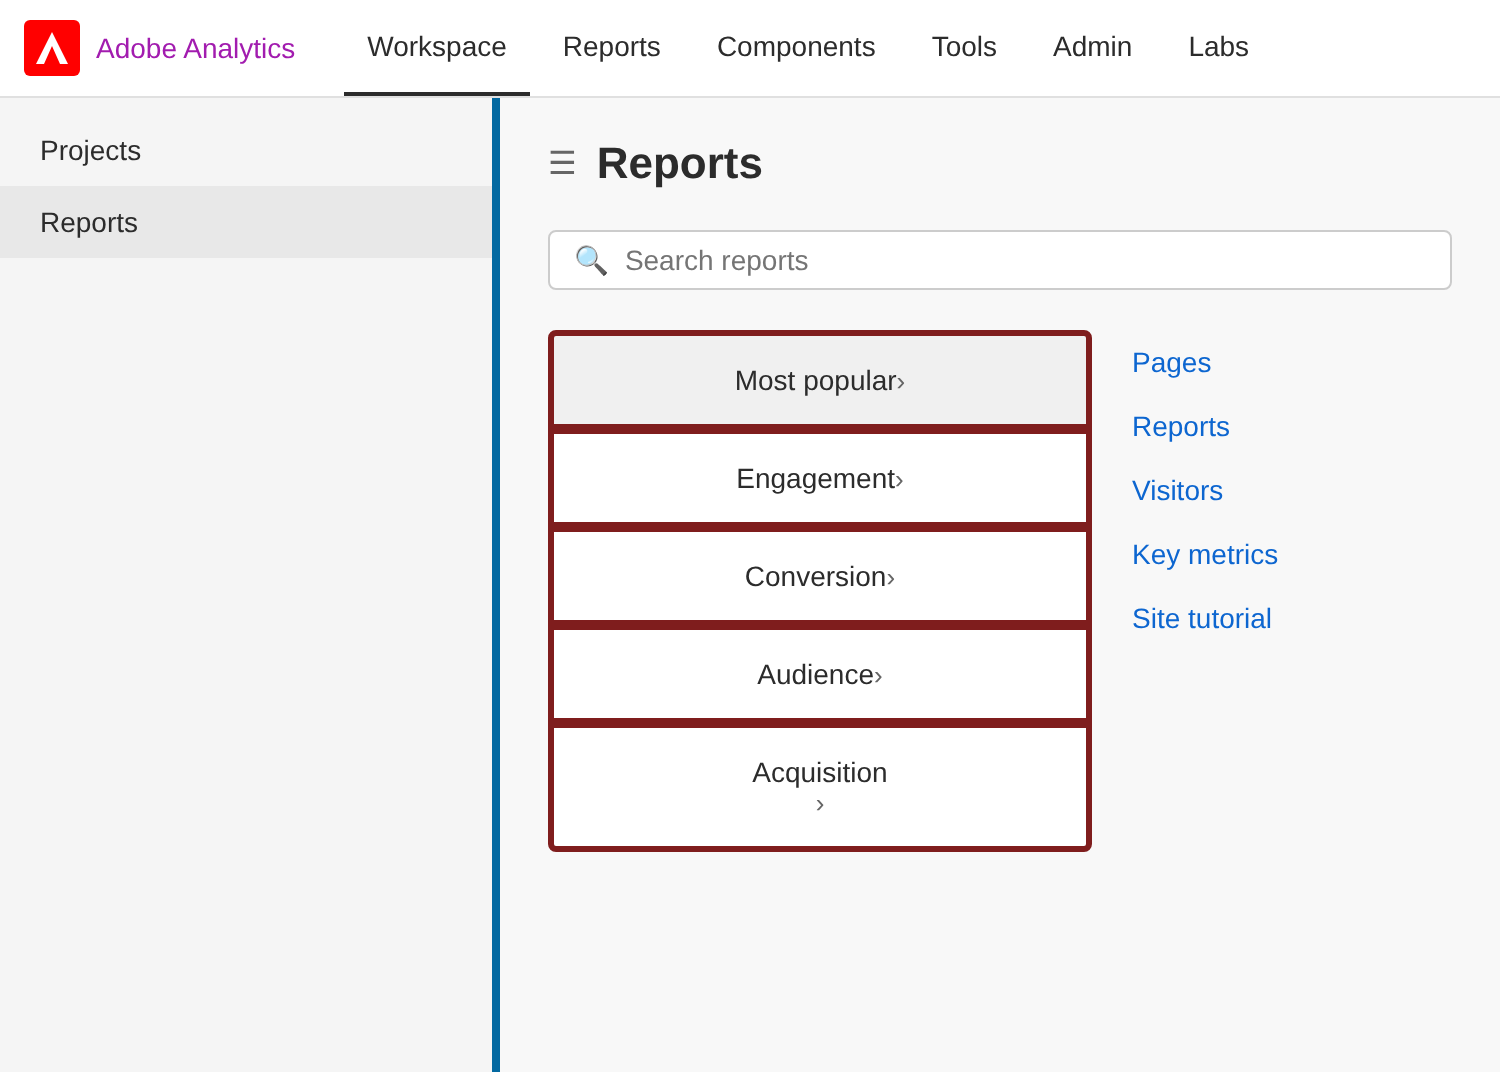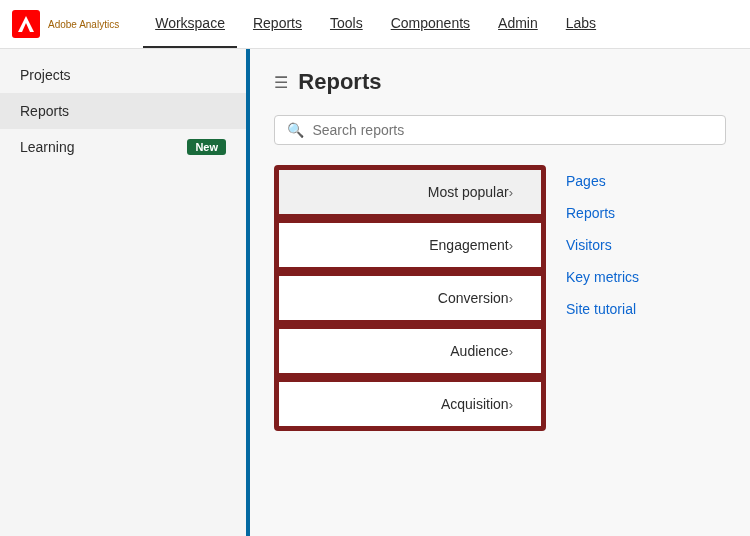--- a/index.html
+++ b/index.html
@@ -18,30 +18,29 @@
       display: flex;
       align-items: center;
       gap: 8px;
       margin-right: 24px;
     }
     .logo-icon {
       width: 28px;
       height: 28px;
     }
     .logo-text {
-      font-size: 10px;
-      font-weight: 500;
-      color: #a16207;
+      font-size: 14px;
+      font-weight: 500;
+      color: #a21caf;
     }
     .nav-items {
       display: flex;
       align-items: flex-end;
       gap: 4px;
       height: 100%;
-      text-decoration: underline;
     }
     .nav-item {
       padding: 0 12px;
       height: 100%;
       display: flex;
       align-items: center;
       font-size: 14px;
       color: #2c2c2c;
       cursor: pointer;
       border-bottom: 2px solid transparent;
@@ -148,31 +147,31 @@
     }
     .right-col {
       width: 160px;
       min-width: 140px;
     }
 
     
     .category-item {
       display: flex;
       align-items: center;
-      justify-content: flex-end;
+      justify-content: center;
       padding: 14px 28px;
       background: #fff;
-      border: 5px solid #7f1d1d;
+      border: 3px solid #7f1d1d;
       margin-bottom: -1px;
       cursor: pointer;
       font-size: 14px;
       color: #2c2c2c;
     }
     .category-item:first-child { border-radius: 4px 4px 0 0; }
-    .category-item:last-child { border-radius: 0 0 4px 4px; margin-bottom: 4px; }
+    .category-item:last-child { border-radius: 0 0 4px 4px; margin-bottom: 4px; flex-direction: column; }
     .category-item.active {
       background: #f0f0f0;
       font-weight: 500;
     }
     .chevron-right {
       color: #666;
       font-size: 13px;
     }
 
     
@@ -192,39 +191,35 @@
   <div class="logo-area">
     <svg class="logo-icon" viewBox="0 0 28 28" xmlns="http://www.w3.org/2000/svg">
       <rect width="28" height="28" rx="3" fill="#FF0000"></rect>
       <polygon points="6,22 14,6 22,22 18,22 14,13 10,22" fill="white"></polygon>
     </svg>
     <span class="logo-text">Adobe Analytics</span>
   </div>
   <div class="nav-items">
     <a class="nav-item active">Workspace</a>
     <a class="nav-item">Reports</a>
+    <a class="nav-item">Components</a>
     <a class="nav-item">Tools</a>
-    <a class="nav-item">Components</a>
     <a class="nav-item">Admin</a>
     <a class="nav-item">Labs</a>
   </div>
 </nav>
 
 <div class="main-layout">
 
   <aside class="sidebar">
     <div class="sidebar-item">
       <span>Projects</span>
     </div>
     <div class="sidebar-item active">
       <span>Reports</span>
-    </div>
-    <div class="sidebar-item">
-      <span>Learning</span>
-      <span class="new-badge">New</span>
     </div>
   </aside>
 
   <main class="content-area">
 
     <div class="content-header">
       <span class="hamburger-icon">☰</span>
       <h1 class="content-title">Reports</h1>
     </div>
 

